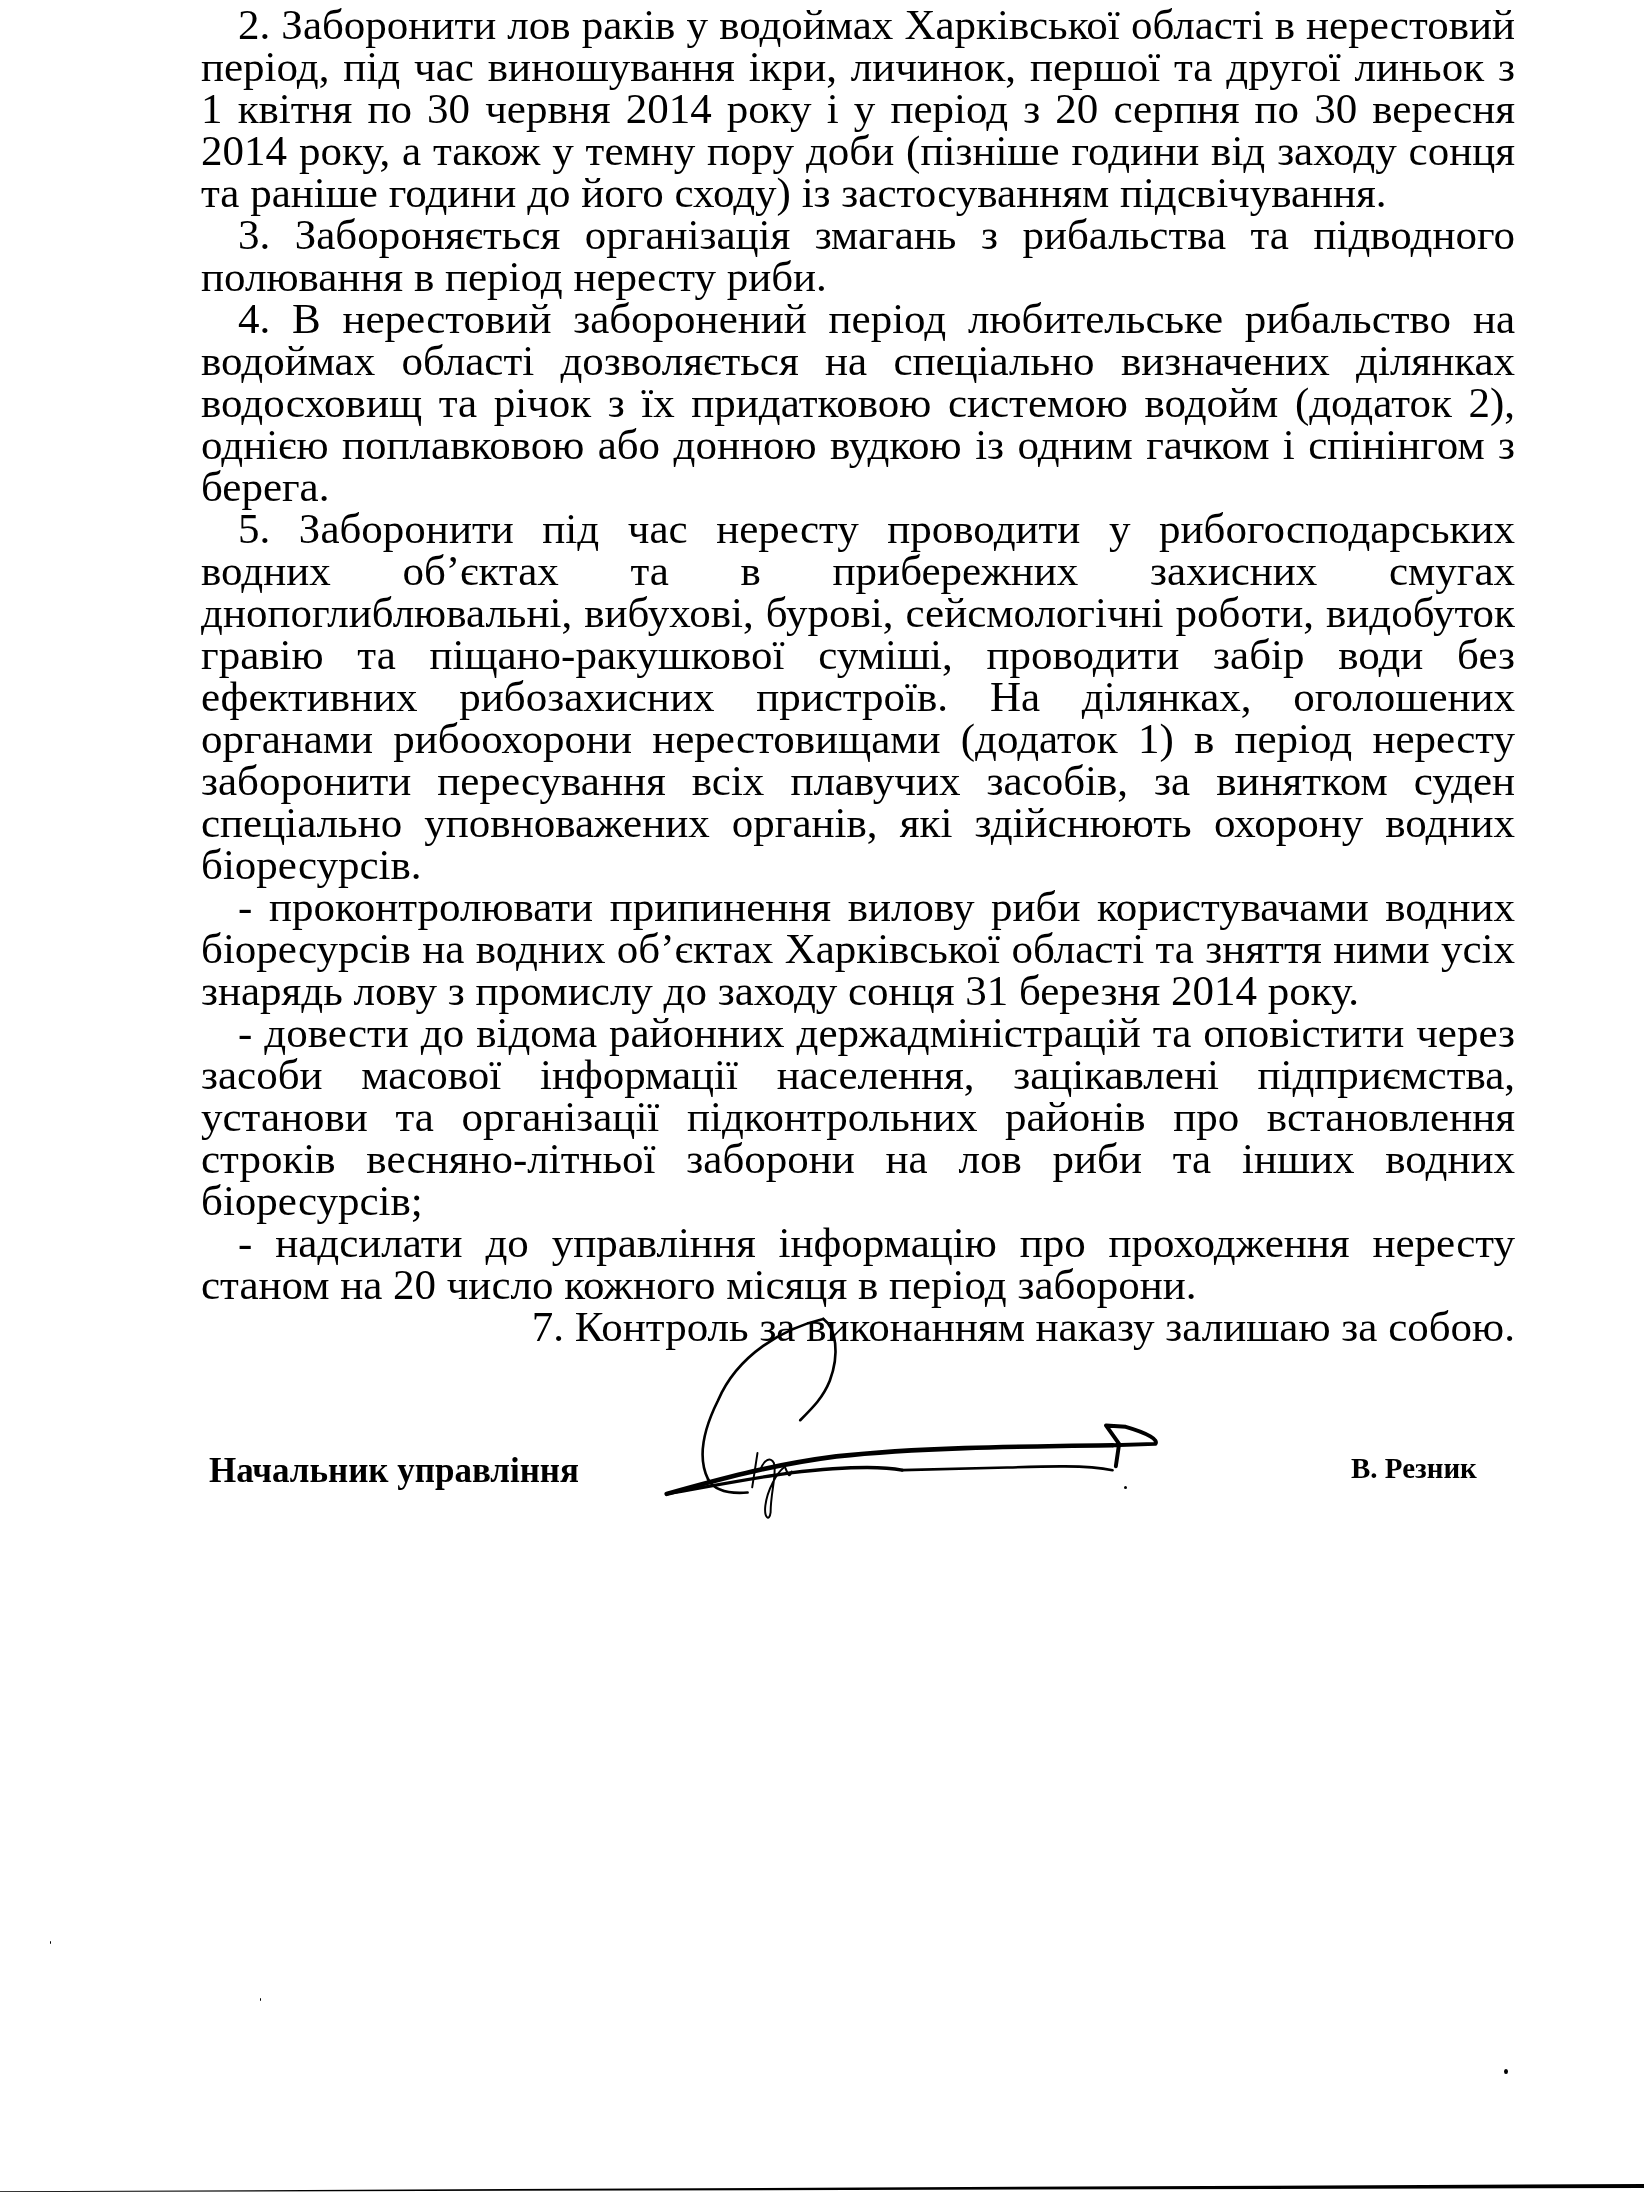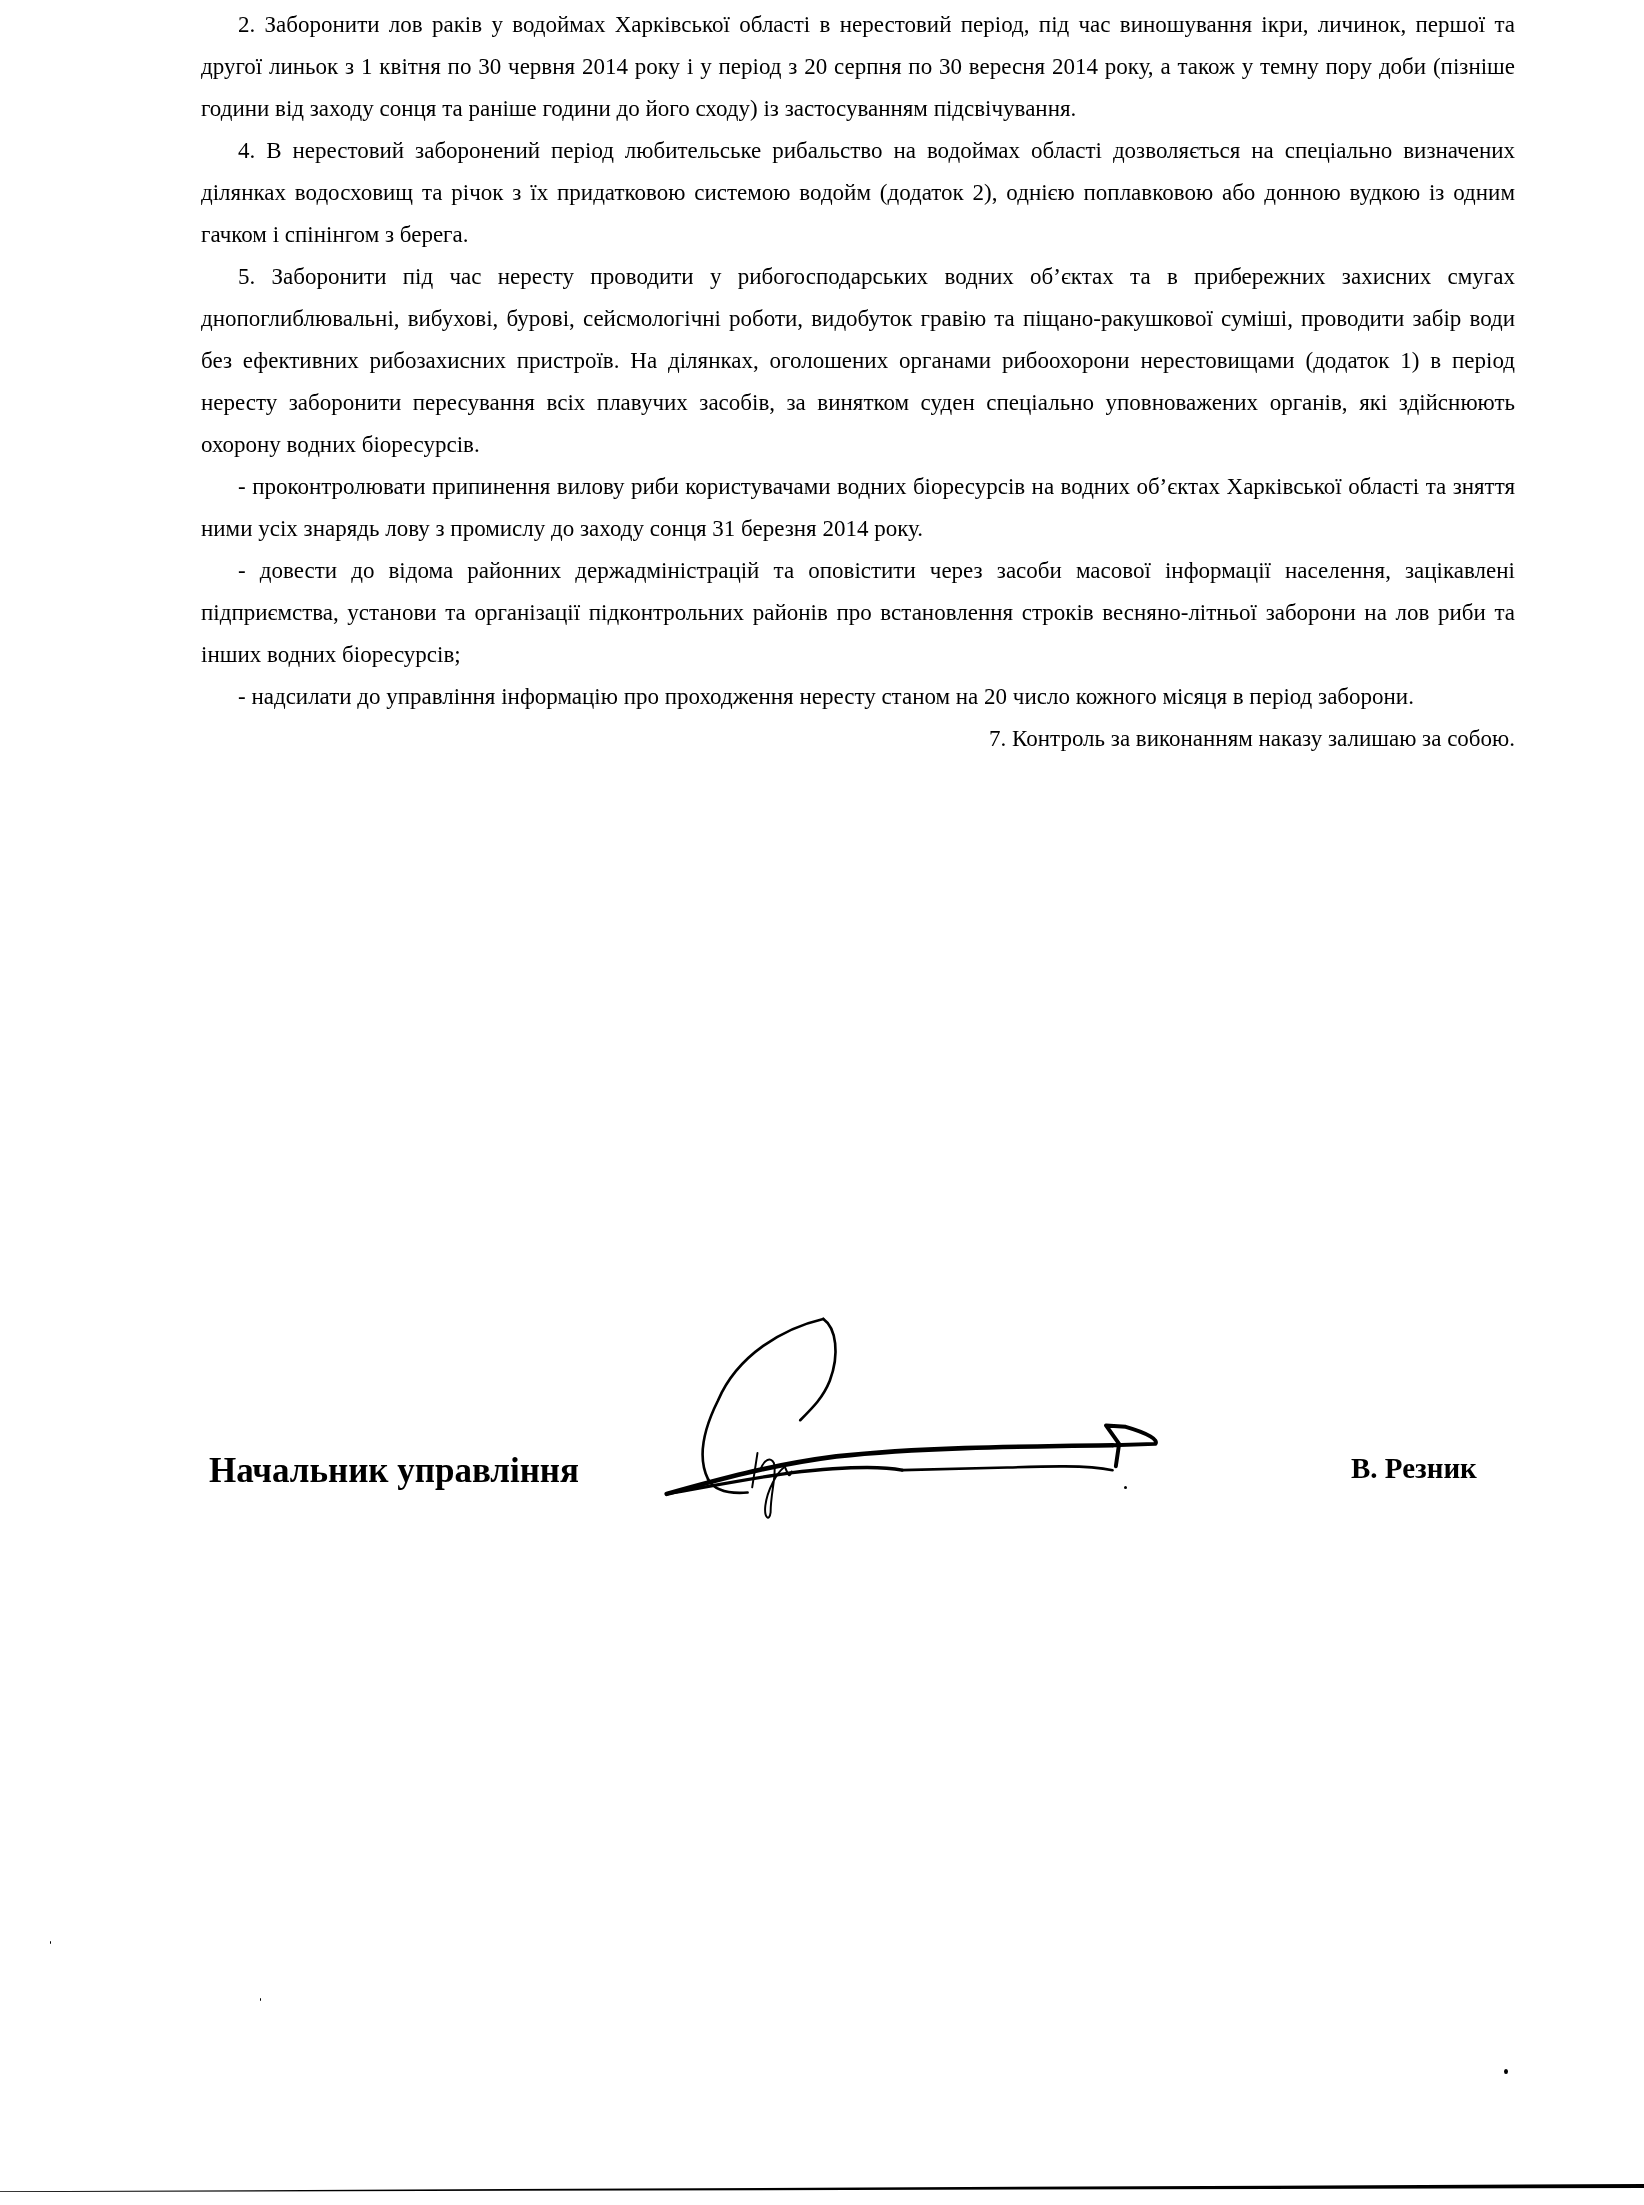--- a/index.html
+++ b/index.html
@@ -13,21 +13,21 @@
       position: relative;
       overflow: hidden;
       font-family: "Liberation Serif", "DejaVu Serif", serif;
       color: #000000;
     }
     .page-body {
       position: absolute;
       left: 201px;
       top: 4px;
       width: 1314px;
-      font-size: 23px;
+      font-size: 43px;
       line-height: 42px;
     }
     .para {
       margin: 0;
       text-align: justify;
       text-indent: 37px;
       hyphens: none;
     }
     .para.last-left {
       text-align: right;
@@ -77,20 +77,21 @@
       position: absolute;
       background: #000;
       border-radius: 50%;
     }
   </style>
 </head>
 <body>
 
 <main class="page-body">
   <p class="para">2. Заборонити лов раків у водоймах Харківської області в нерестовий період, під час виношування ікри, личинок, першої та другої линьок з 1 квітня по 30 червня 2014 року і у період з 20 серпня по 30 вересня 2014 року, а також у темну пору доби (пізніше години від заходу сонця та раніше години до його сходу) із застосуванням підсвічування.</p>
+  <p class="para">3. Забороняється організація змагань з рибальства та підводного полювання в період нересту риби.</p>
   <p class="para">4. В нерестовий заборонений період любительське рибальство на водоймах області дозволяється на спеціально визначених ділянках водосховищ та річок з їх придатковою системою водойм (додаток 2), однією поплавковою або донною вудкою із одним гачком і спінінгом з берега.</p>
   <p class="para">5. Заборонити під час нересту проводити у рибогосподарських водних об’єктах та в прибережних захисних смугах днопоглиблювальні, вибухові, бурові, сейсмологічні роботи, видобуток гравію та піщано-ракушкової суміші, проводити забір води без ефективних рибозахисних пристроїв. На ділянках, оголошених органами рибоохорони нерестовищами (додаток 1) в період нересту заборонити пересування всіх плавучих засобів, за винятком суден спеціально уповноважених органів, які здійснюють охорону водних біоресурсів.</p>
   <p class="para">- проконтролювати припинення вилову риби користувачами водних біоресурсів на водних об’єктах Харківської області та зняття ними усіх знарядь лову з промислу до заходу сонця 31 березня 2014 року.</p>
   <p class="para">- довести до відома районних держадміністрацій та оповістити через засоби масової інформації населення, зацікавлені підприємства, установи та організації підконтрольних районів про встановлення строків весняно-літньої заборони на лов риби та інших водних біоресурсів;</p>
   <p class="para">- надсилати до управління інформацію про проходження нересту станом на 20 число кожного місяця в період заборони.</p>
   <p class="para last-left">7. Контроль за виконанням наказу залишаю за собою.</p>
 </main>
 
 <section class="sig-row">
   <div class="sig-title">Начальник управління</div>

